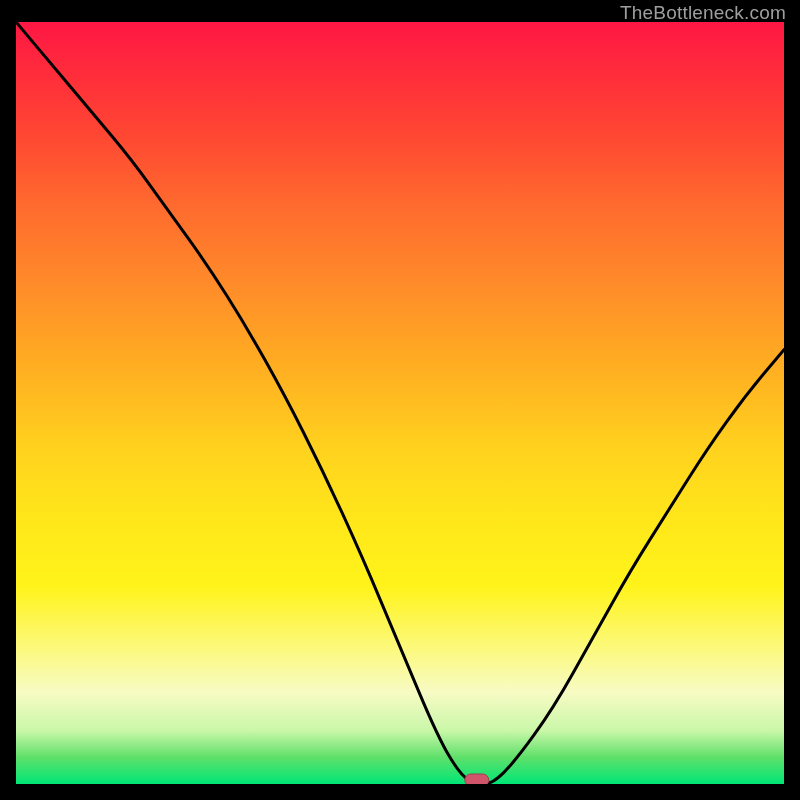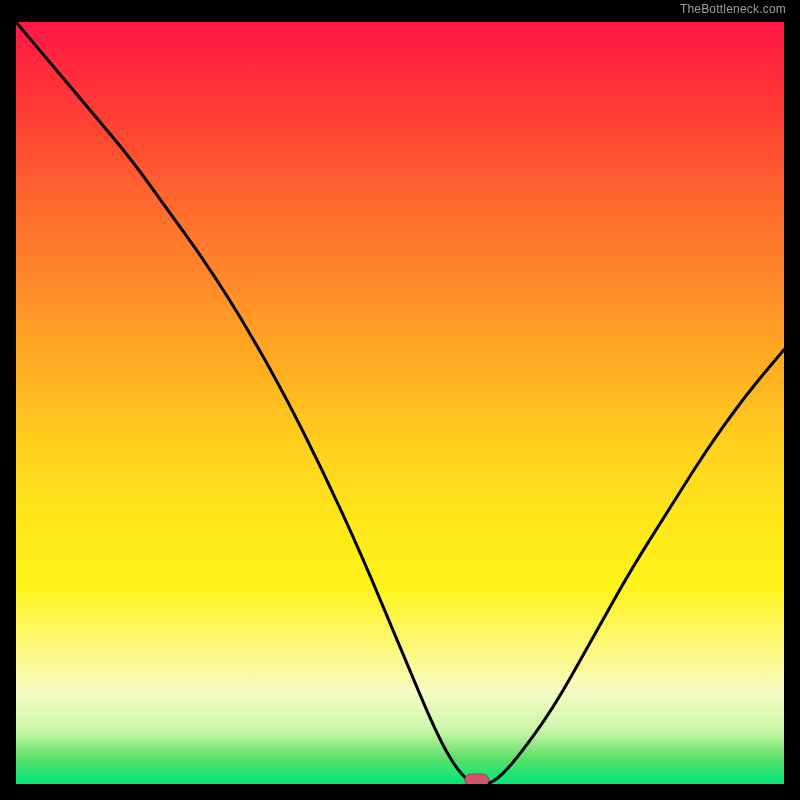--- a/index.html
+++ b/index.html
@@ -44,21 +44,21 @@
   .plot-area svg {
     display: block;
     width: 768px;
     height: 762px;
   }
   .watermark {
     position: absolute;
     top: 2px;
     right: 14px;
     color: #9e9e9e;
-    font-size: 12px;
+    font-size: 19px;
     letter-spacing: 0.2px;
     font-weight: 400;
   }
   .curve {
     fill: none;
     stroke: #000;
     stroke-width: 3;
     stroke-linejoin: round;
     stroke-linecap: round;
   }

